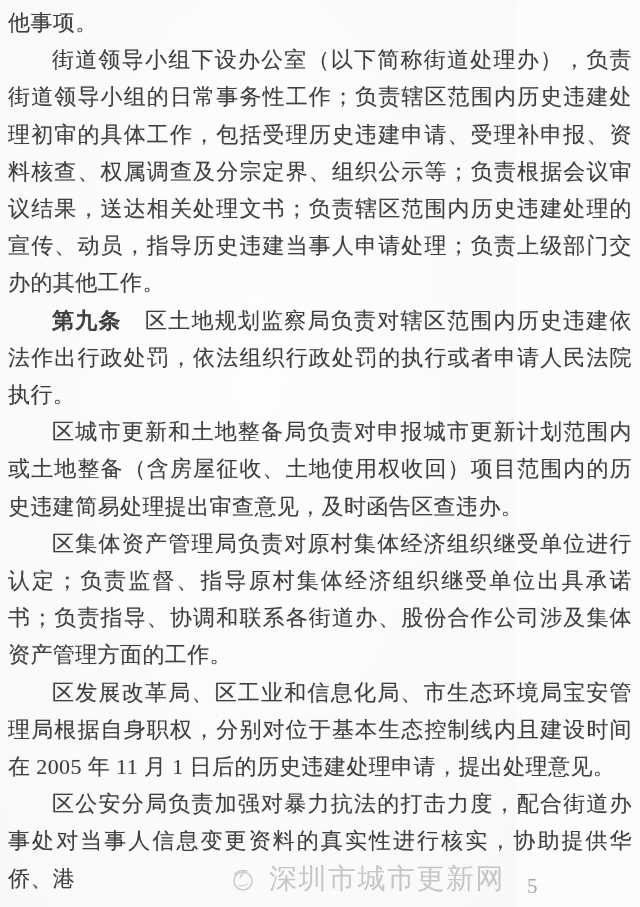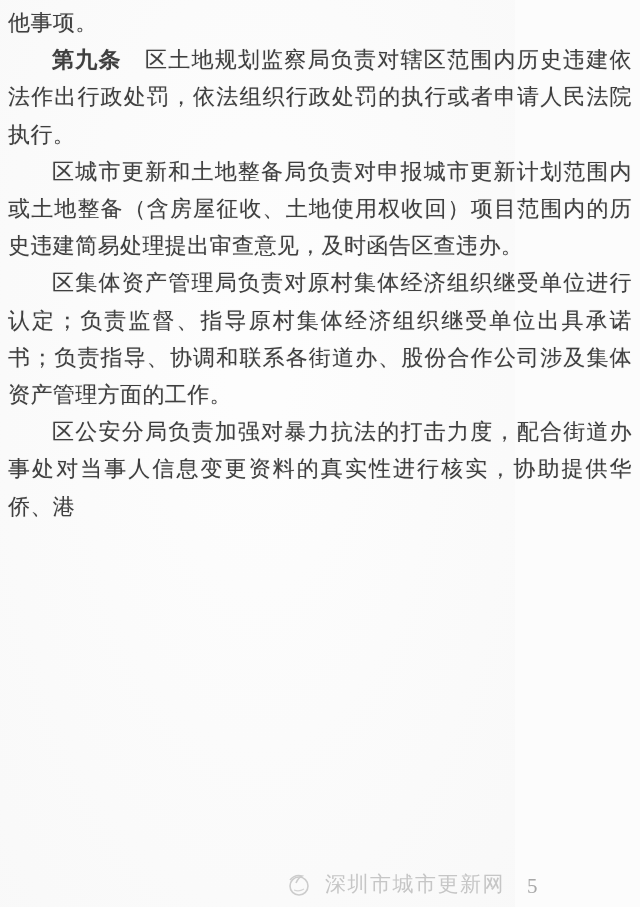--- a/index.html
+++ b/index.html
@@ -52,42 +52,44 @@
     z-index: 1;
   }
   .watermark {
     position: absolute;
     right: 10px;
     bottom: 9px;
     display: flex;
     align-items: center;
     gap: 13px;
     color: #c6c6c6;
-    font-size: 21px;
+    font-size: 28px;
     letter-spacing: 1.5px;
     font-family: "Liberation Sans", "DejaVu Sans", sans-serif;
     z-index: 2;
   }
   .wm-icon {
     width: 27px;
     height: 27px;
     display: inline-block;
     flex: 0 0 auto;
   }
 </style>
 </head>
 <body>
 
 <div class="page">
 
   <div class="body-text" id="paragraphs">
       <p class="">他事项。</p>
+      <p class="indent">街道领导小组下设办公室（以下简称街道处理办），负责街道领导小组的日常事务性工作；负责辖区范围内历史违建处理初审的具体工作，包括受理历史违建申请、受理补申报、资料核查、权属调查及分宗定界、组织公示等；负责根据会议审议结果，送达相关处理文书；负责辖区范围内历史违建处理的宣传、动员，指导历史违建当事人申请处理；负责上级部门交办的其他工作。</p>
       <p class="indent"><span class="article-no">第九条</span>　区土地规划监察局负责对辖区范围内历史违建依法作出行政处罚，依法组织行政处罚的执行或者申请人民法院执行。</p>
       <p class="indent">区城市更新和土地整备局负责对申报城市更新计划范围内或土地整备（含房屋征收、土地使用权收回）项目范围内的历史违建简易处理提出审查意见，及时函告区查违办。</p>
       <p class="indent">区集体资产管理局负责对原村集体经济组织继受单位进行认定；负责监督、指导原村集体经济组织继受单位出具承诺书；负责指导、协调和联系各街道办、股份合作公司涉及集体资产管理方面的工作。</p>
+      <p class="indent">区发展改革局、区工业和信息化局、市生态环境局宝安管理局根据自身职权，分别对位于基本生态控制线内且建设时间在 2005 年 11 月 1 日后的历史违建处理申请，提出处理意见。</p>
       <p class="indent">区公安分局负责加强对暴力抗法的打击力度，配合街道办事处对当事人信息变更资料的真实性进行核实，协助提供华侨、港</p>
     </div>
 
   <span class="page-number">5</span>
 
   <div class="watermark">
     <span class="wm-icon">
       <svg viewBox="0 0 27 27" width="27" height="27">
         <circle cx="14" cy="15" r="9" fill="none" stroke="#cccccc" stroke-width="1.6"></circle>
         <path d="M5 9 Q 10 3, 17 5 Q 13 7, 11 12" fill="none" stroke="#cccccc" stroke-width="1.6"></path>

